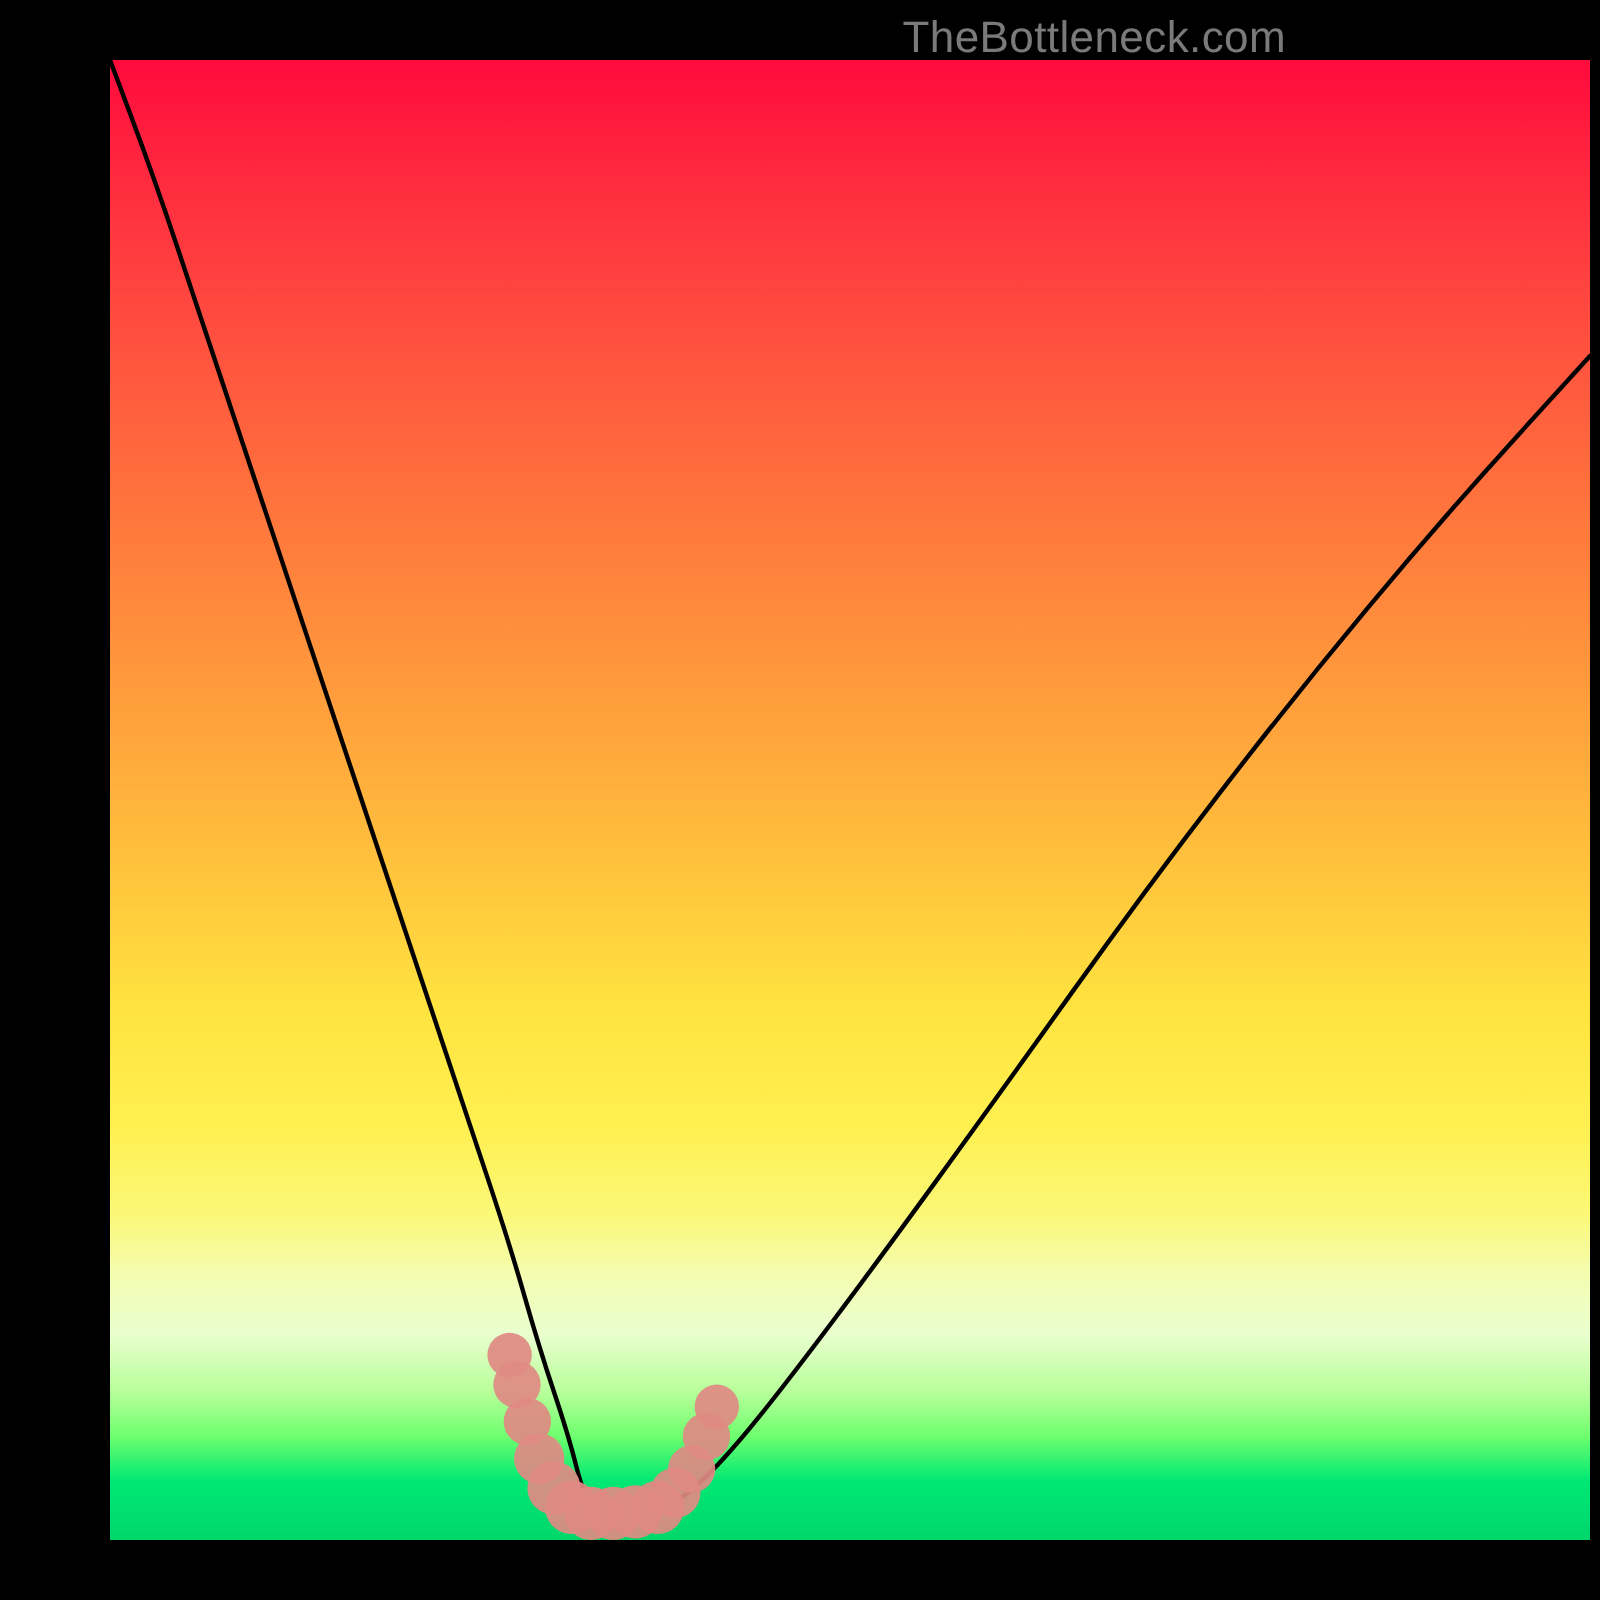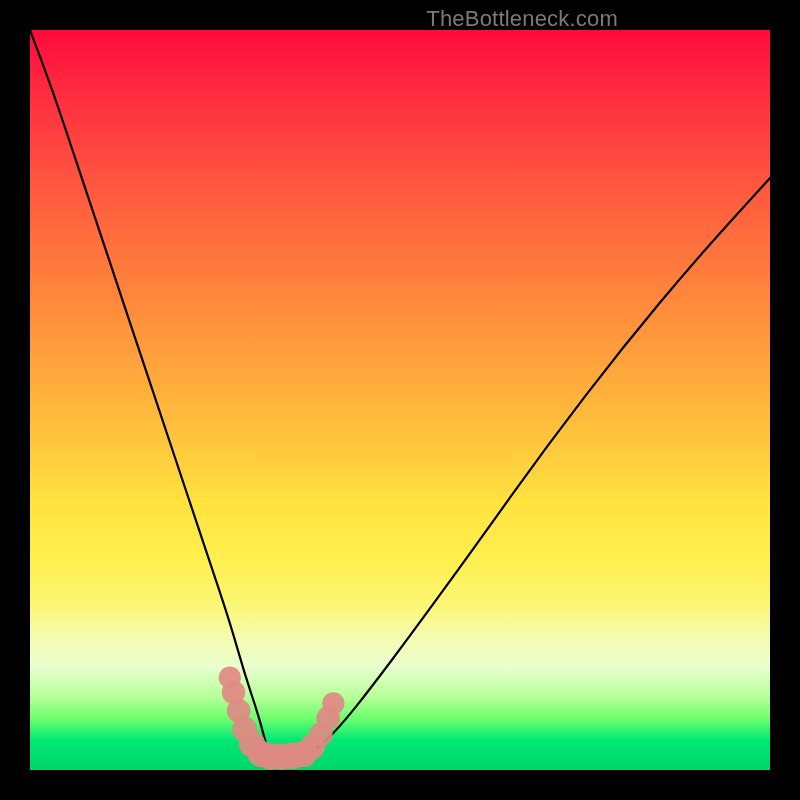--- a/index.html
+++ b/index.html
@@ -9,20 +9,21 @@
     height: 800px;
     overflow: hidden;
     background: #000;
     font-family: Arial, Helvetica, sans-serif;
   }
   .frame {
     position: relative;
     width: 652px;
     height: 800px;
     background: #000;
+    margin-left: 25px;
   }
   .plot-area {
     position: absolute;
     left: 30px;
     top: 30px;
     width: 740px;
     height: 740px;
     
     background: linear-gradient(to bottom,
       #ff0a3c 0%,

